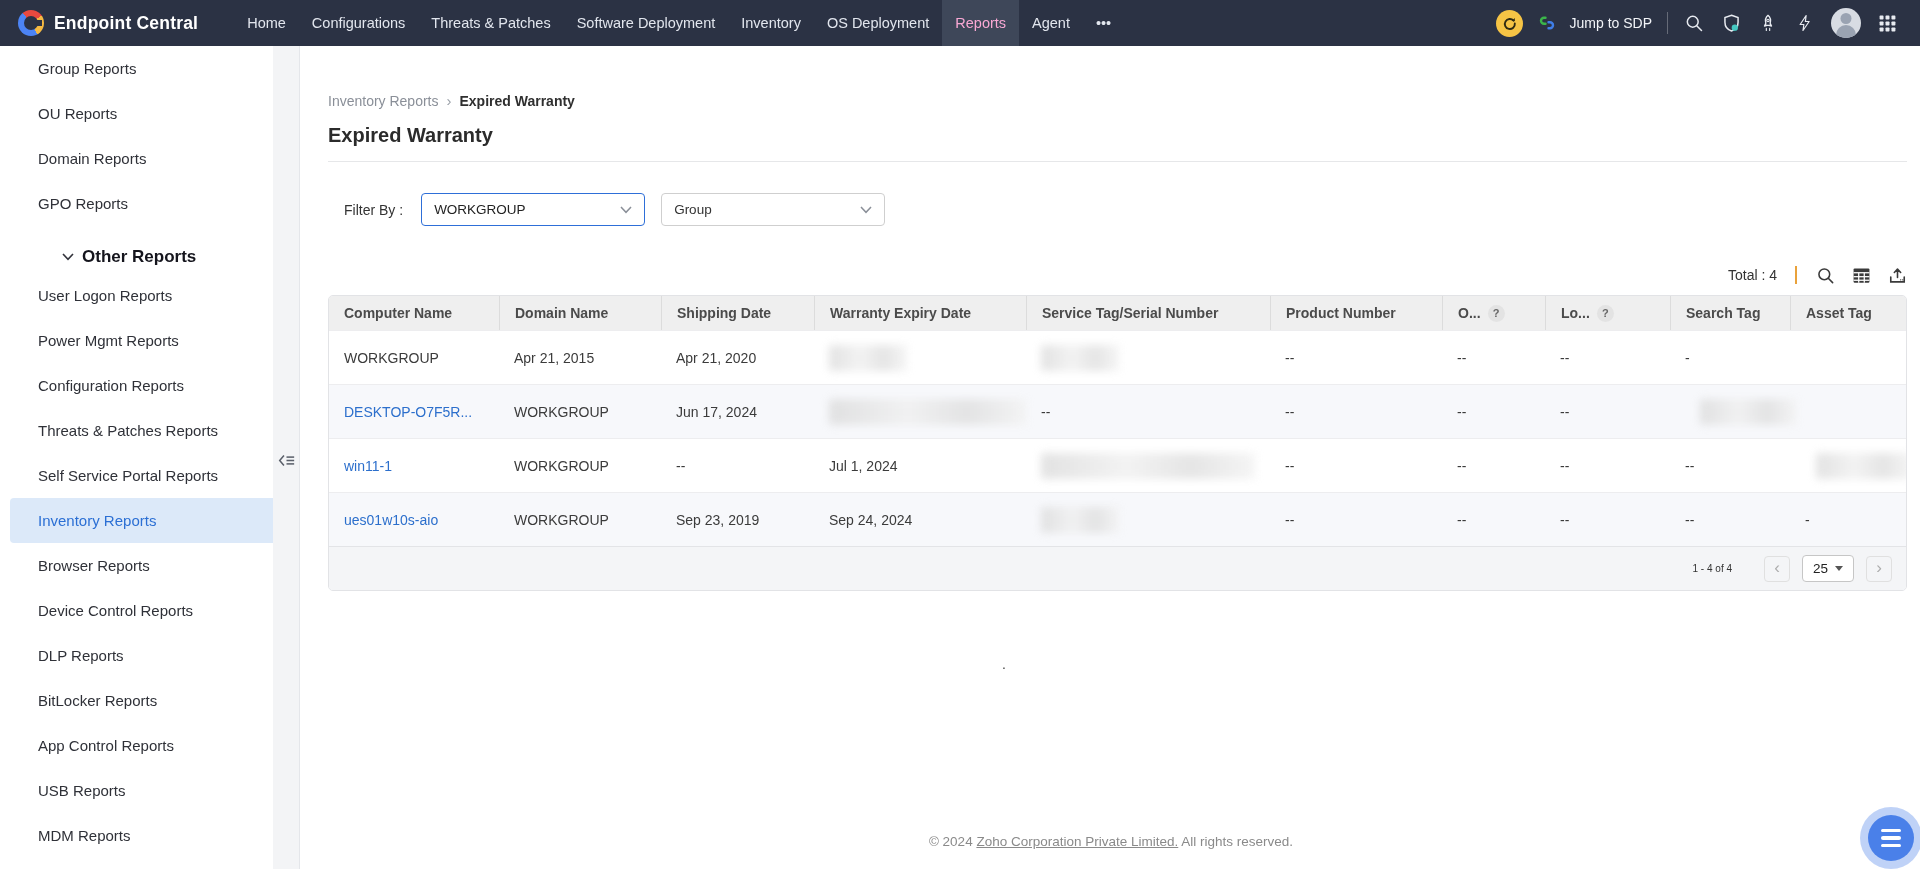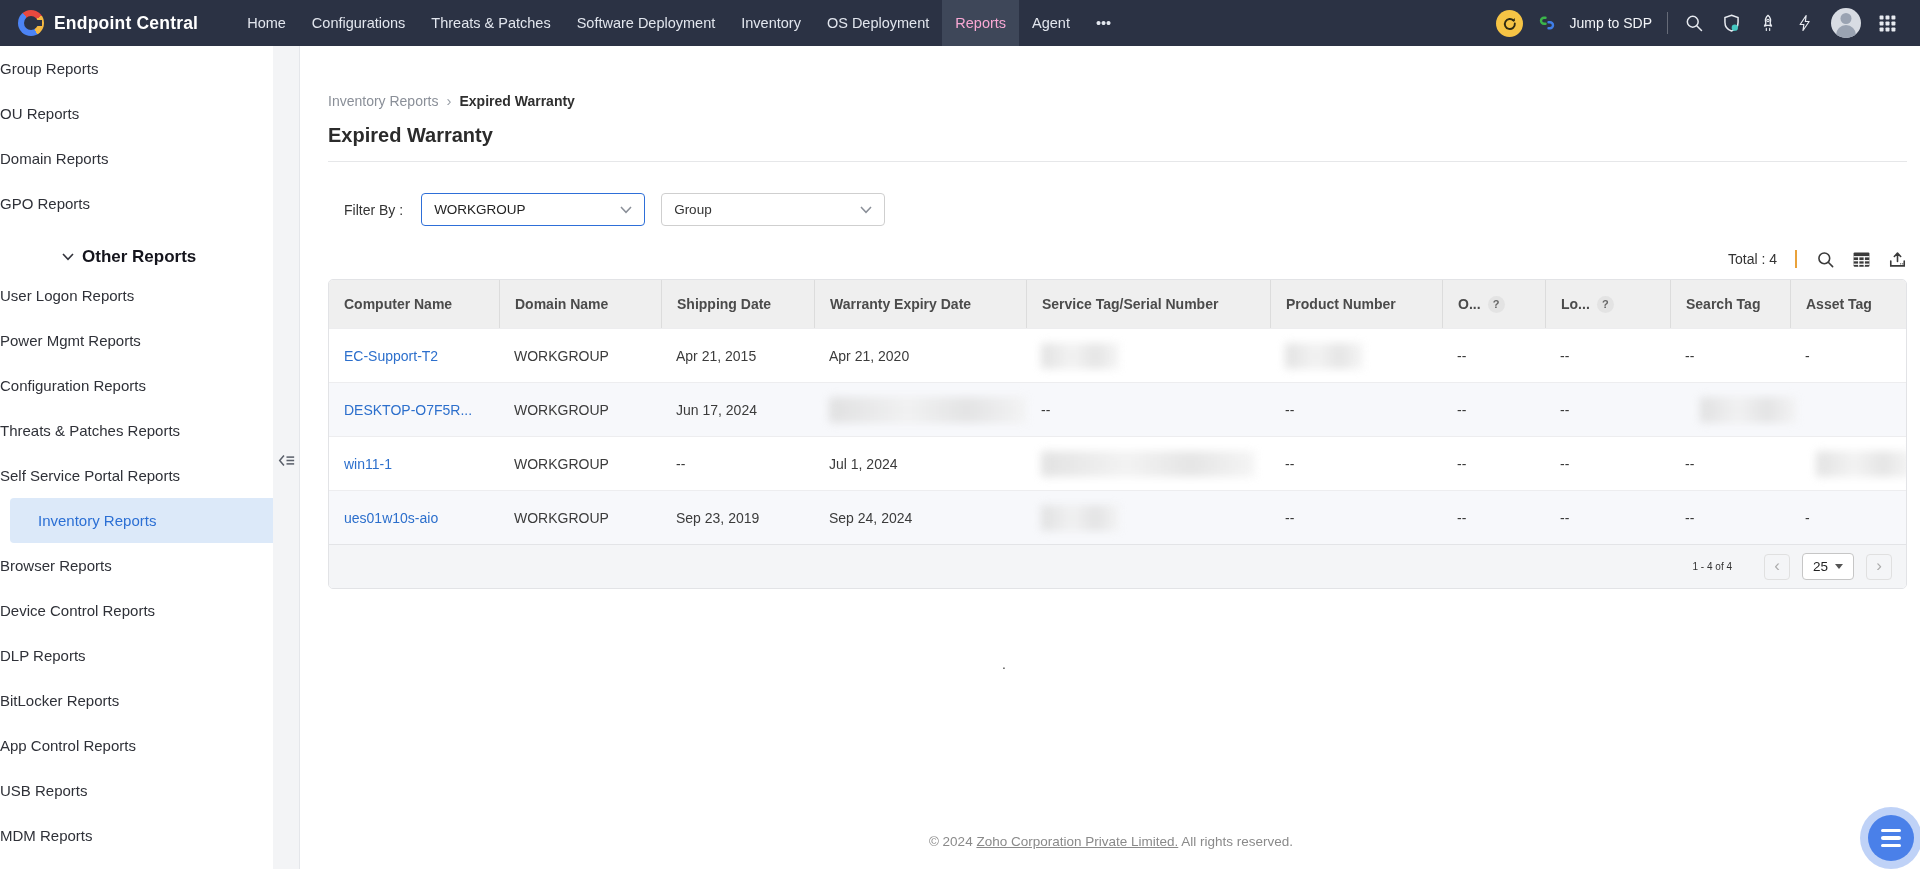--- a/index.html
+++ b/index.html
@@ -27,48 +27,48 @@
   .avatar { width:30px; height:30px; border-radius:50%; background:#d8dce3; position:relative; overflow:hidden; cursor:pointer; }
   .avatar::before { content:""; position:absolute; top:5px; left:50%; transform:translateX(-50%); width:11px; height:11px; border-radius:50%; background:#9aa3b2; }
   .avatar::after { content:""; position:absolute; top:17px; left:50%; transform:translateX(-50%); width:20px; height:14px; border-radius:10px 10px 0 0; background:#9aa3b2; }
 
   
   .shell { display:flex; height:823px; position:relative; }
   .sidebar { width:300px; background:#fff; border-right:1px solid #e4e6ea; position:relative; overflow:hidden; flex:0 0 300px; }
   .side-gutter { position:absolute; top:0; right:0; width:26px; height:100%; background:#f3f4f6; }
   .collapse-handle { position:absolute; right:3px; top:404px; width:20px; height:20px; cursor:pointer; display:flex; align-items:center; justify-content:center; }
   .side-list { list-style:none; }
-  .side-item { height:45px; line-height:45px; font-size:15px; color:#2f3138; cursor:pointer; white-space:nowrap; }
+  .side-item { height:45px; line-height:45px; padding-left:38px; font-size:15px; color:#2f3138; cursor:pointer; white-space:nowrap; }
   .side-section { height:33px; line-height:33px; margin-top:14px; padding-left:14px; font-size:17px; font-weight:bold; color:#15151d; cursor:pointer; display:flex; align-items:center; gap:8px;margin-left:48px; }
   .side-item.active { background:#dce9f9; color:#2b6fd4; margin-left:10px; padding-left:28px; border-radius:4px 0 0 4px; margin-right:26px; }
 
   
   .main { flex:1; position:relative; padding:0 15px 0 28px; }
   .breadcrumb { margin-top:46px; font-size:14px; color:#8a8f98; display:flex; align-items:center; gap:8px; }
   .bc-current { color:#2f2f2f; font-weight:bold; }
   .bc-sep { color:#9aa0a8; font-size:15px; }
   .page-title { margin-top:15px; font-size:20px; font-weight:bold; color:#2b2b2b; }
   .title-rule { margin-top:14px; height:1px; background:#e6e7e9; }
 
   .filter-row { margin-top:31px; display:flex; align-items:center; }
   .filter-label { font-size:14px; color:#333; margin-left:16px; margin-right:18px; }
   .dd { width:224px; height:33px; border-radius:4px; display:flex; align-items:center; justify-content:space-between; padding:0 12px; font-size:13.5px; cursor:pointer; background:#fff; }
   .dd-primary { border:1.5px solid #2e6fd8; color:#222; margin-right:16px; }
   .dd-secondary { border:1px solid #cfcfcf; color:#333; }
 
-  .total-row { margin-top:21px; display:flex; align-items:center; justify-content:flex-end; gap:16px; height:24px; }
+  .total-row { margin-top:37px; display:flex; align-items:center; justify-content:flex-end; gap:16px; height:24px; }
   .total-label { font-size:14px; color:#333; }
   .total-sep { width:2px; height:18px; background:#e9a23b; margin:0 2px; }
   .t-icon { width:20px; height:20px; display:flex; align-items:center; justify-content:center; cursor:pointer; }
 
   
   .grid-table { margin-top:8px; border:1px solid #e2e3e6; border-radius:5px; overflow:hidden; }
   .g-row { display:grid; grid-template-columns:170px 162px 153px 212px 244px 172px 103px 125px 120px 116px; }
   .g-head { background:#efefef; }
-  .g-head .g-cell { height:48px; font-weight:bold; color:#4b4b4b; border-left:1px solid #dcdcdc; cursor:pointer; }
+  .g-head .g-cell { height:34px; font-weight:bold; color:#4b4b4b; border-left:1px solid #dcdcdc; cursor:pointer; }
   .g-head .g-cell:first-child { border-left:none; }
   .g-cell { display:flex; align-items:center; padding-left:15px; font-size:14px; color:#3b3b3b; height:53px; position:relative; }
   .g-body .g-row { border-top:1px solid #ededef; }
   .g-body .g-row:nth-child(even) { background:#f7f8fb; }
   .cell-link { color:#2c6fcc; cursor:pointer; white-space:nowrap; }
   .badge-q { width:17px; height:17px; border-radius:50%; background:#e3e3e3; color:#666; font-size:11px; display:inline-flex; align-items:center; justify-content:center; margin-left:7px; cursor:pointer; flex:0 0 auto; }
   .blur { height:26px; border-radius:3px; filter:blur(4px);
     background:linear-gradient(90deg,#d9d9d9,#efefef 40%,#dddddd 70%,#f2f2f2); opacity:.75; }
   .blur.w80 { width:78px; }
   .blur.w210 { width:214px; }
@@ -277,23 +277,20 @@
           <span>Lo...</span>
           <span class="badge-q">?</span>
         </div>
         <div class="g-cell">Search Tag</div>
         <div class="g-cell">Asset Tag</div>
       </div>
 
       <div class="g-body">
 
         <div class="g-row">
-          <div class="g-cell">
-              <span class="cell-link">EC-Support-T2</span>
-            </div>
           <div class="g-cell">WORKGROUP</div>
           <div class="g-cell">Apr 21, 2015</div>
           <div class="g-cell">Apr 21, 2020</div>
           <div class="g-cell">
               <span class="blur w80"></span>
             </div>
           <div class="g-cell">
               <span class="blur w80"></span>
             </div>
           <div class="g-cell">--</div>

